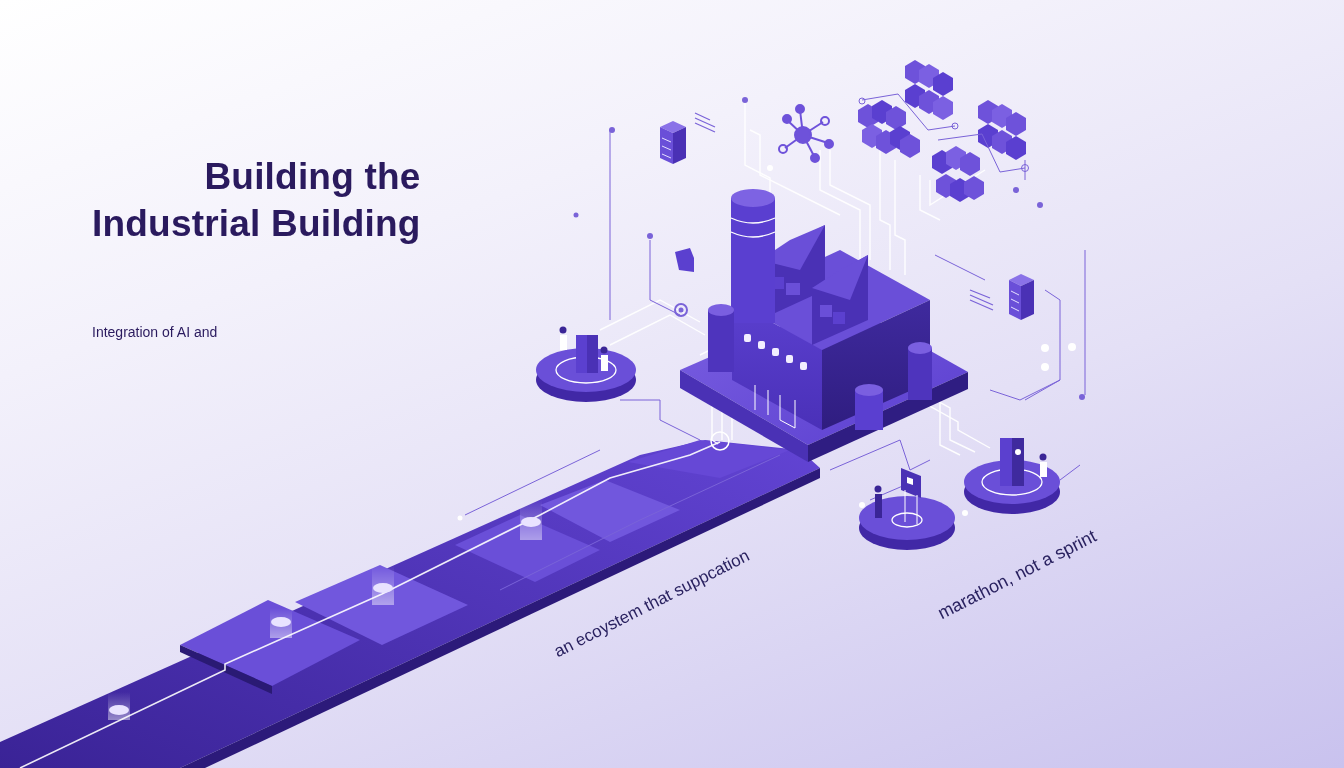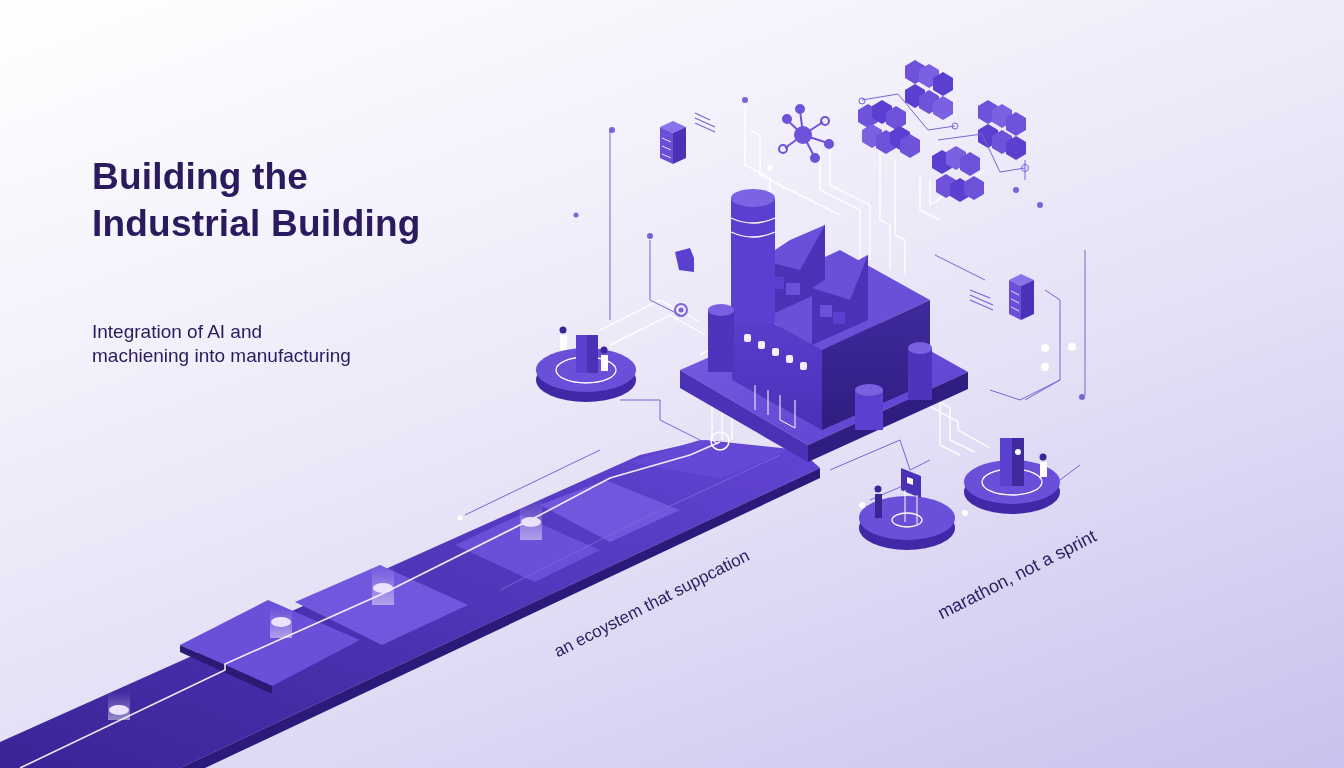--- a/index.html
+++ b/index.html
@@ -4,47 +4,46 @@
 <style>
   html, body { margin: 0; padding: 0; }
   body {
     width: 1344px; height: 768px; overflow: hidden; position: relative;
     background: linear-gradient(160deg, #ffffff 0%, #f3f1fb 30%, #e4e0f6 60%, #c9c2ee 100%);
     font-family: "Liberation Sans", sans-serif;
   }
   .hero-title {
     position: absolute; left: 92px; top: 153px; margin: 0;
     font-family: "Liberation Sans", sans-serif; font-weight: bold;
-    font-size: 37px; line-height: 47px; color: #2a1a5e; letter-spacing: 0.2px;
+    font-size: 37px; line-height: 47px; color: #2a1a5e; letter-spacing: 0.2px; text-align: right;
   }
   .hero-title span { display: block; }
   .hero-subtitle {
     position: absolute; left: 92px; top: 320px; margin: 0;
-    font-size: 19px; line-height: 24px; color: #2a1a5e;
+    font-size: 14px; line-height: 24px; color: #2a1a5e;
   }
   .hero-subtitle span { display: block; }
   .illustration { position: absolute; left: 0; top: 0; width: 1344px; height: 768px; }
   .rot-label {
     position: absolute; font-size: 17px; color: #2a2260; white-space: nowrap;
     transform-origin: left bottom;
   }
   .label-ecosystem { left: 560px; top: 642px; transform: rotate(-27deg); }
   .label-marathon { left: 944px; top: 603px; transform: rotate(-27deg); font-size: 18px; }
 </style>
 </head>
 <body>
 
 <h1 class="hero-title">
   <span>Building the</span>
   <span>Industrial Building</span>
 </h1>
 
 <p class="hero-subtitle">
   <span>Integration of AI and</span>
-  <span>machiening into manufacturing</span>
 </p>
 
 <svg class="illustration" viewBox="0 0 1344 768" xmlns="http://www.w3.org/2000/svg">
   <defs>
     <linearGradient id="gTop" x1="0" y1="0" x2="1" y2="1">
       <stop offset="0" stop-color="#7b60e2"></stop>
         <stop offset="1" stop-color="#5a3ecf"></stop>
     </linearGradient>
     <linearGradient id="gLeft" x1="0" y1="0" x2="0" y2="1">
       <stop offset="0" stop-color="#5b40cf"></stop>

